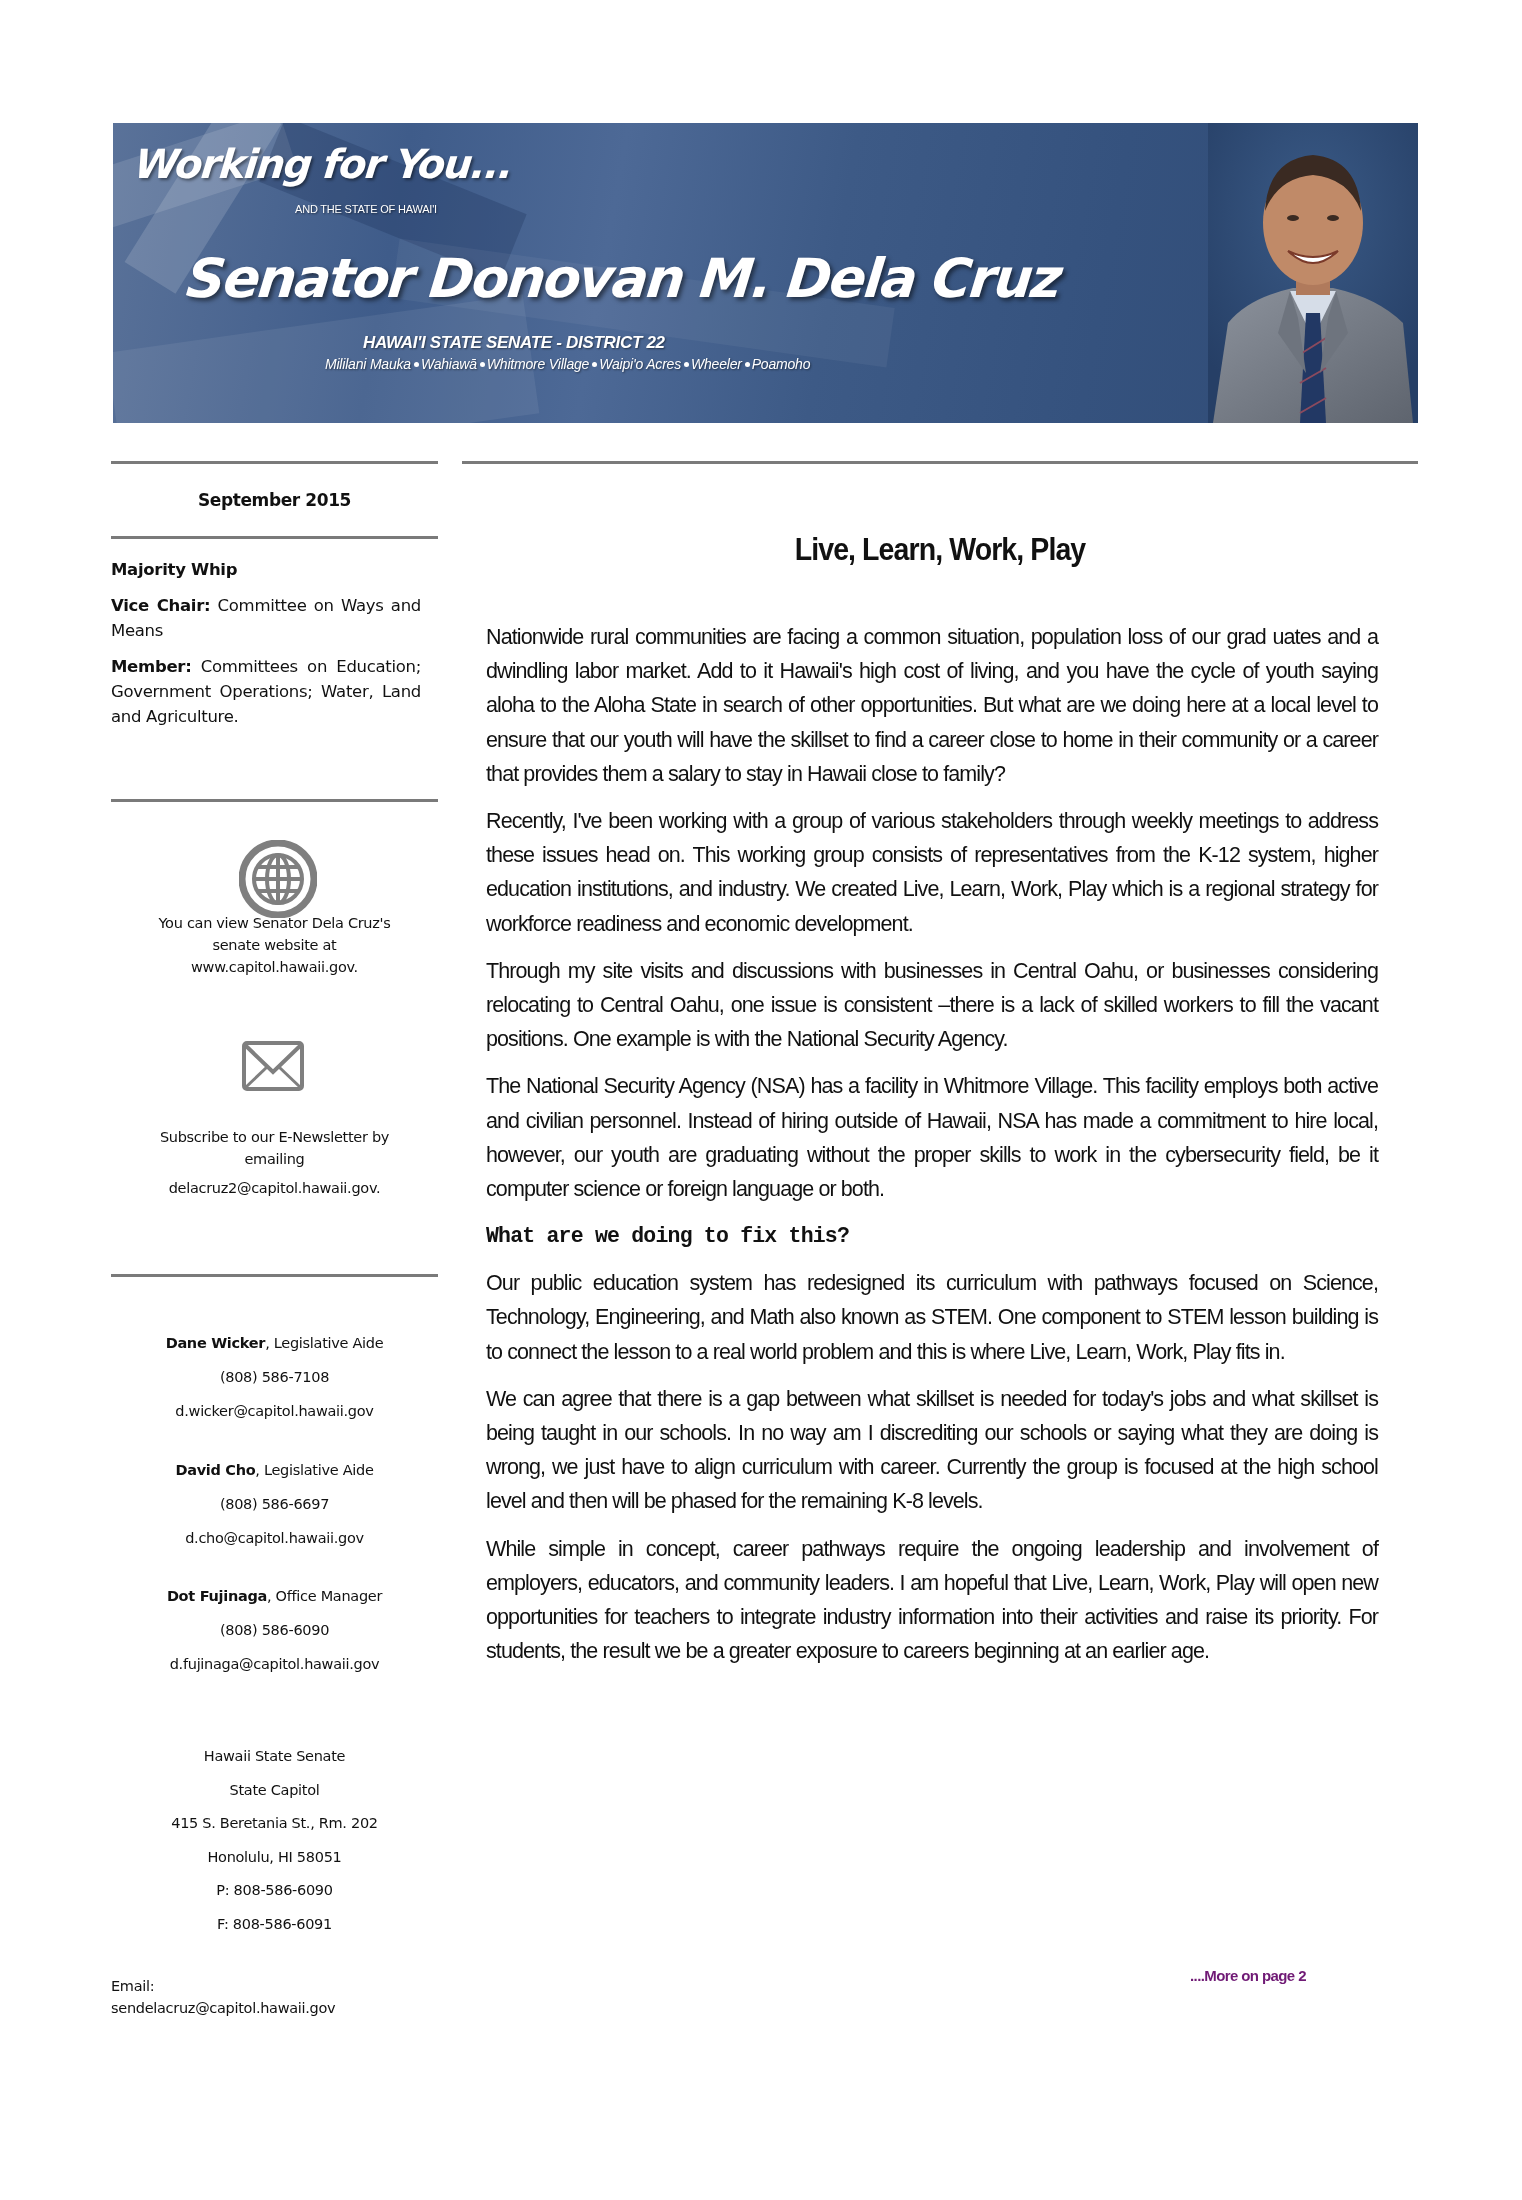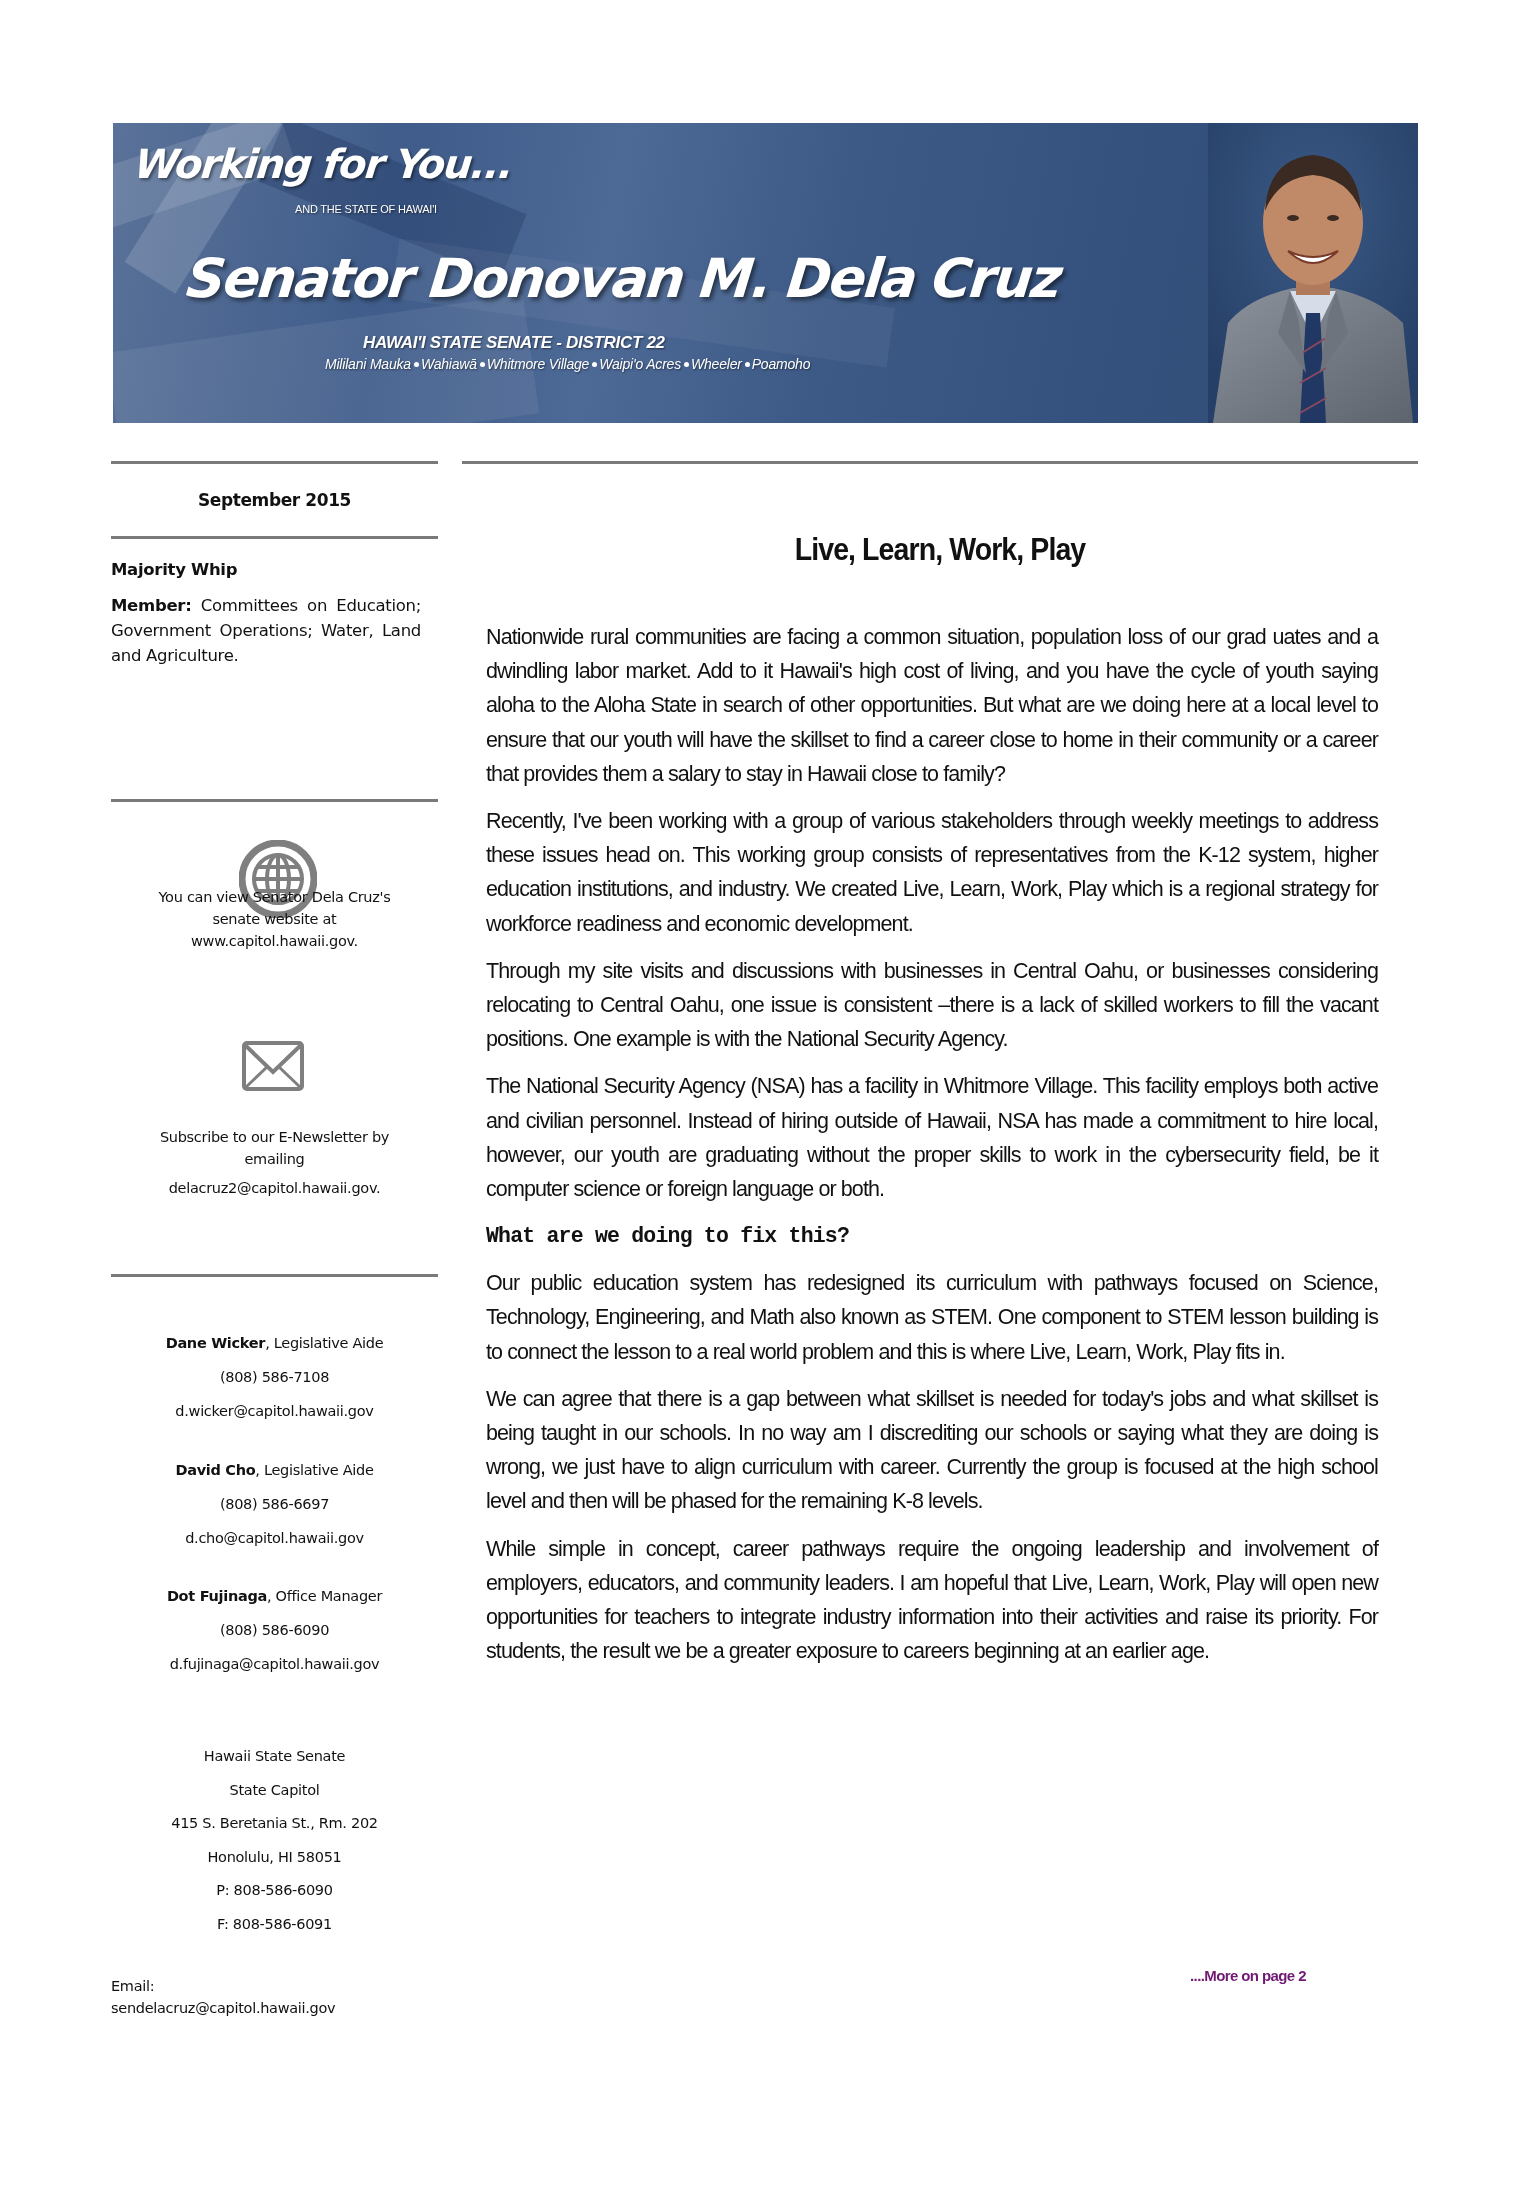--- a/index.html
+++ b/index.html
@@ -130,34 +130,35 @@
 <div class="rule" style="left:111px; top:461px; width:327px;"></div>
 <div class="rule" style="left:462px; top:461px; width:956px;"></div>
 <div class="rule" style="left:111px; top:536px; width:327px;"></div>
 <div class="rule" style="left:111px; top:799px; width:327px;"></div>
 <div class="rule" style="left:111px; top:1274px; width:327px;"></div>
 
 <div class="sb-date">September 2015</div>
 
 <div class="sb-roles">
   <p><b>Majority Whip</b></p>
+  <p><b>Vice Chair:</b><span> Committee on Ways and Means</span></p>
   <p><b>Member:</b><span> Committees on Education; Government Operations; Water, Land and Agriculture.</span></p>
 </div>
 
 <svg class="icon-globe" viewBox="0 0 78 78" xmlns="http://www.w3.org/2000/svg">
   <circle cx="39" cy="39" r="36" fill="#ffffff" stroke="#7f7f7f" stroke-width="7"></circle>
   <circle cx="39" cy="39" r="24" fill="none" stroke="#7f7f7f" stroke-width="4"></circle>
   <ellipse cx="39" cy="39" rx="11" ry="24" fill="none" stroke="#7f7f7f" stroke-width="4"></ellipse>
   <line x1="39" y1="15" x2="39" y2="63" stroke="#7f7f7f" stroke-width="4"></line>
   <line x1="15" y1="39" x2="63" y2="39" stroke="#7f7f7f" stroke-width="4"></line>
   <line x1="19" y1="27" x2="59" y2="27" stroke="#7f7f7f" stroke-width="4"></line>
   <line x1="19" y1="51" x2="59" y2="51" stroke="#7f7f7f" stroke-width="4"></line>
 </svg>
 
-<div class="sb-center" style="top:886px;text-align:center;">
+<div class="sb-center" style="top:912px;text-align:center;">
   <p>You can view Senator Dela Cruz's</p>
   <p>senate website at</p>
   <p>www.capitol.hawaii.gov.</p>
 </div>
 
 <svg class="icon-mail" viewBox="0 0 64 52" xmlns="http://www.w3.org/2000/svg">
   <rect x="3" y="3" width="58" height="46" rx="3" fill="#ffffff" stroke="#7f7f7f" stroke-width="4"></rect>
   <polyline points="4,5 32,32 60,5" fill="none" stroke="#7f7f7f" stroke-width="4"></polyline>
   <line x1="4" y1="48" x2="26" y2="27" stroke="#7f7f7f" stroke-width="3"></line>
   <line x1="60" y1="48" x2="38" y2="27" stroke="#7f7f7f" stroke-width="3"></line>

